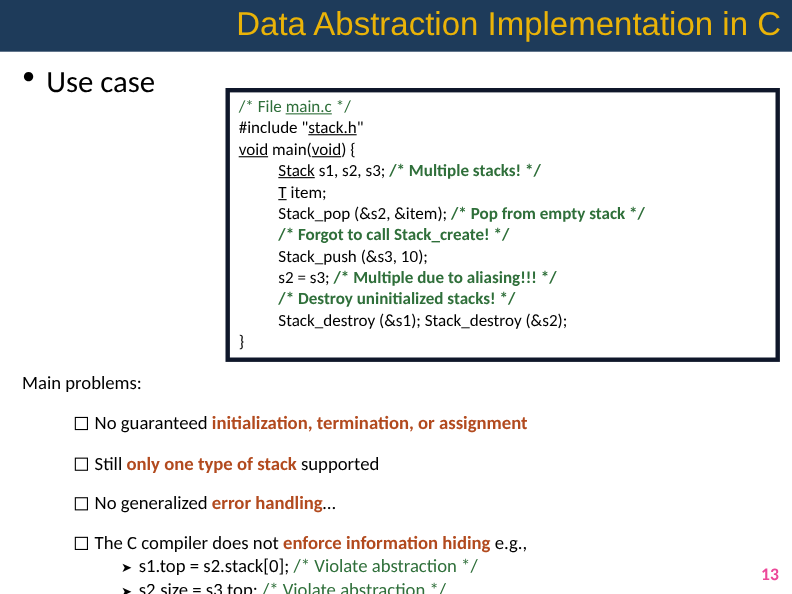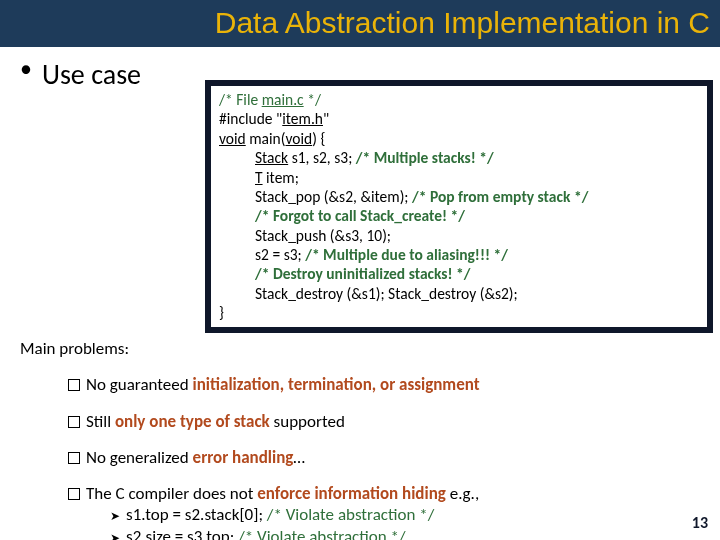--- a/index.html
+++ b/index.html
@@ -34,21 +34,21 @@
   }
   .bullet-text {
     font-size: 28px;
     color: #000;
   }
   .code-box {
     position: absolute;
     left: 205px;
     top: 80px;
     width: 480px;
-    border: 6px solid #0f172a;
+    border: 4px solid #0f172a;
     background: #fff;
     padding: 4px 8px 4px 8px;
     font-size: 15.5px;
     line-height: 1.25;
     font-family: Calibri, Arial, sans-serif;
   }
   .code-box .ln { white-space: pre; }
   .indent1 { padding-left: 36px; }
   .u { text-decoration: underline; }
   .c { color: #2f6f3a; }
@@ -80,37 +80,37 @@
   }
   .hl { color: #b24a1e; font-weight: bold; }
   .hlc { color: #2f6f3a; font-weight: normal; }
   .sub1 { margin-left: 48px; margin-top: 15px; }
   .sub2 { margin-left: 90px; }
   .pagenum {
     position: absolute;
     right: 12px;
     bottom: 8px;
     font-size: 16px;
-    color: #0f172a;
+    color: #ec4899;
     font-weight: bold;
   }
 </style>
 </head>
 <body>
 
 <div class="title-bar">Data Abstraction Implementation in C</div>
 
 <div class="bullet-row">
   <div class="bullet-dot">•</div>
   <div class="bullet-text">Use case</div>
 </div>
 
 <div class="code-box">
   <div class="ln"><span class="c">/* File </span><span class="c u">main.c</span><span class="c"> */</span></div>
-  <div class="ln"><span>#include "</span><span class="u">item.h</span><span>"</span></div>
+  <div class="ln"><span>#include "</span><span class="u">stack.h</span><span>"</span></div>
   <div class="ln"><span class="u">void</span><span> main(</span><span class="u">void</span><span>) {</span></div>
   <div class="ln indent1"><span class="u">Stack</span><span> s1, s2, s3; </span><span class="cb">/* Multiple stacks! */</span></div>
   <div class="ln indent1"><span class="u">T</span><span> item;</span></div>
   <div class="ln indent1"><span>Stack_pop (&amp;s2, &amp;item); </span><span class="cb">/* Pop from empty stack */</span></div>
   <div class="ln indent1"><span class="cb">/* Forgot to call Stack_create! */</span></div>
   <div class="ln indent1"><span>Stack_push (&amp;s3, 10);</span></div>
   <div class="ln indent1"><span>s2 = s3; </span><span class="cb">/* Multiple due to aliasing!!! */</span></div>
   <div class="ln indent1"><span class="cb">/* Destroy uninitialized stacks! */</span></div>
   <div class="ln indent1"><span>Stack_destroy (&amp;s1); Stack_destroy (&amp;s2);</span></div>
   <div class="ln"><span>}</span></div>

